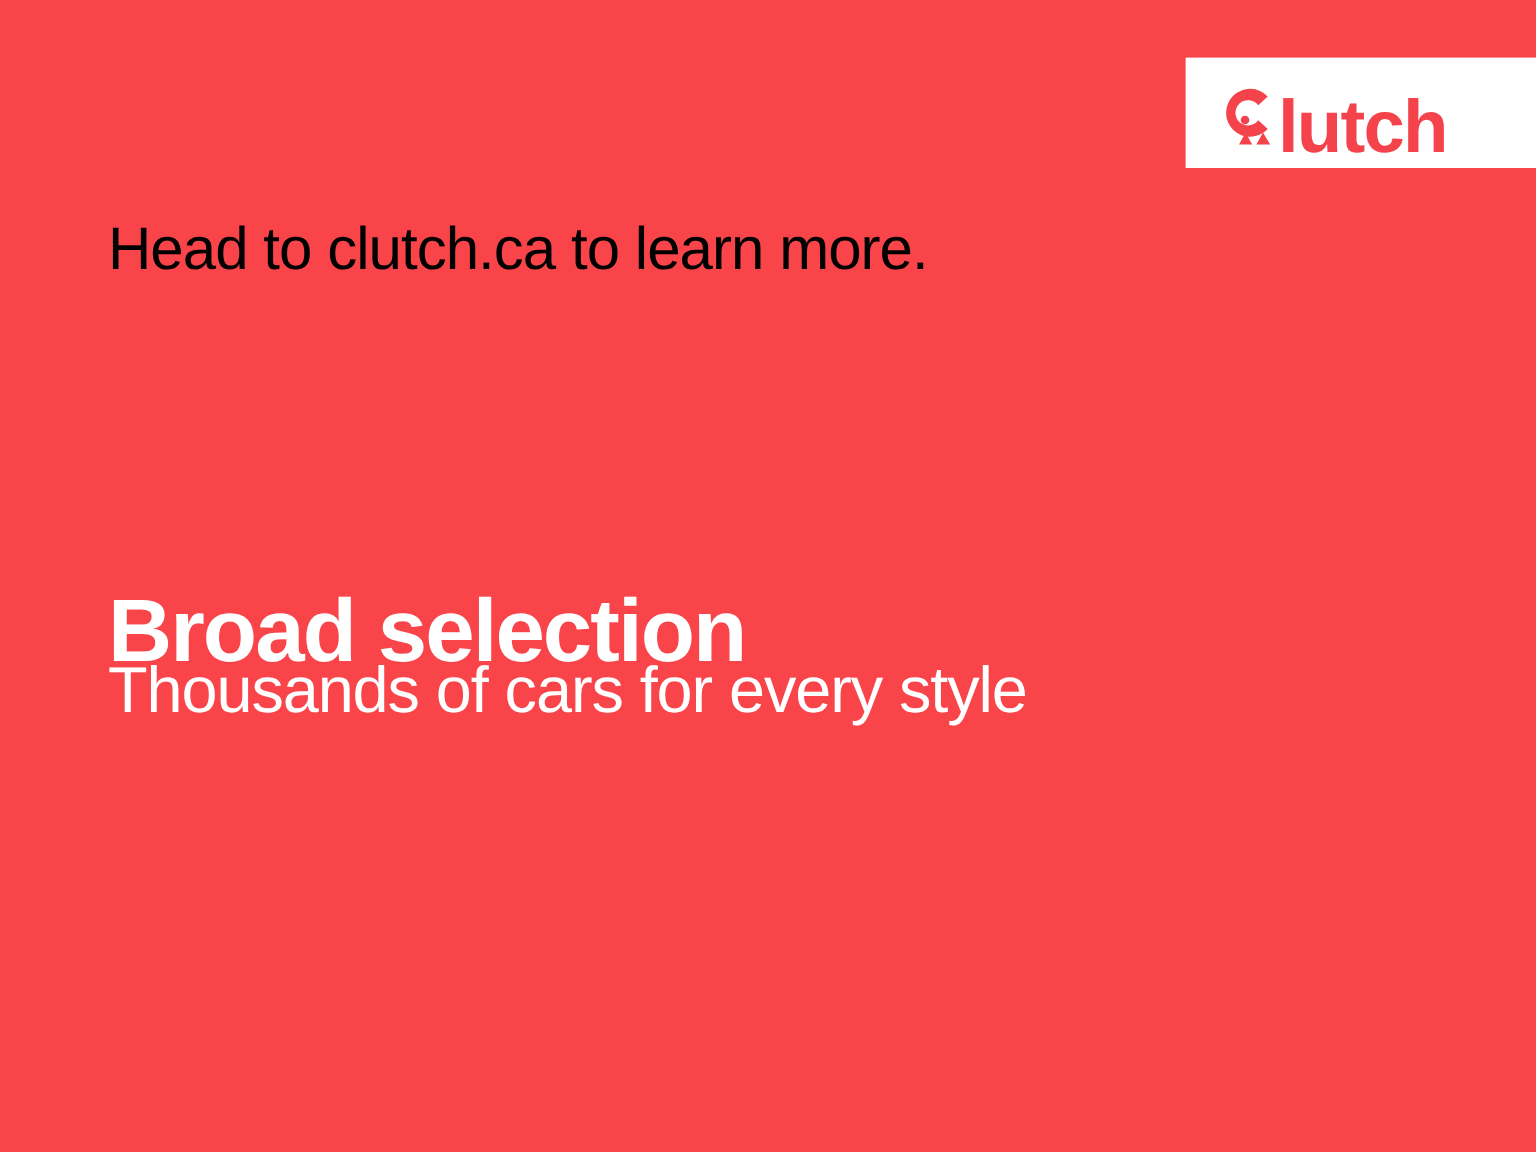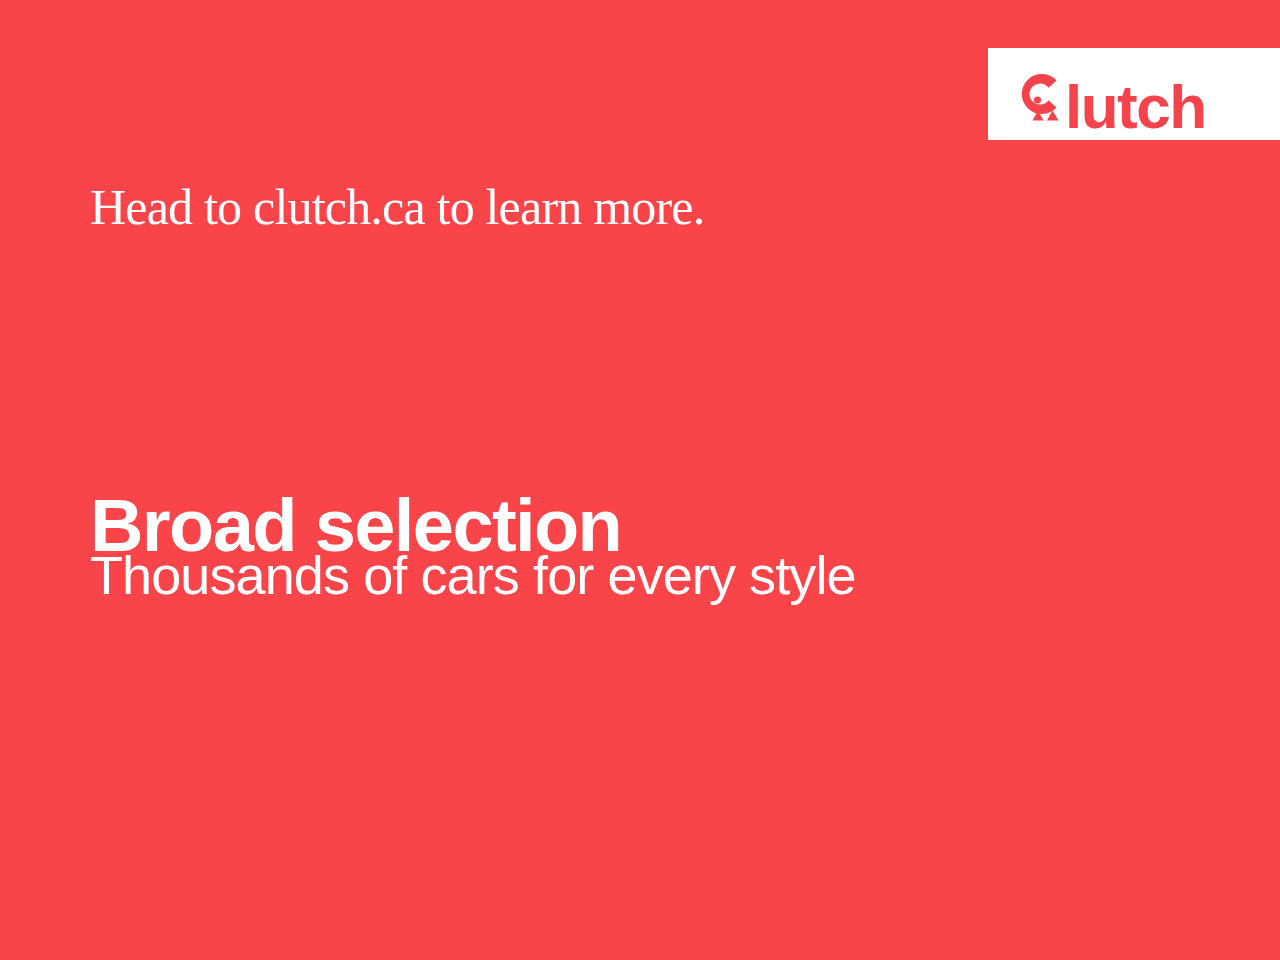--- a/index.html
+++ b/index.html
@@ -56,24 +56,23 @@
   }
 
   
   .eyebrow {
     position: absolute;
     left: 90px;
     top: 180px;
     font-size: 50px;
     font-weight: normal;
     letter-spacing: -0.8px;
-    color: #ffffff;
+    color: #000000;
     line-height: 1.1;
     white-space: nowrap;
-    font-family: Liberation Serif, serif;
   }
   .headline {
     position: absolute;
     left: 90px;
     top: 437px;
     font-size: 74px;
     font-weight: bold;
     letter-spacing: -1.6px;
     color: #FFFFFF;
     line-height: 1.06;

